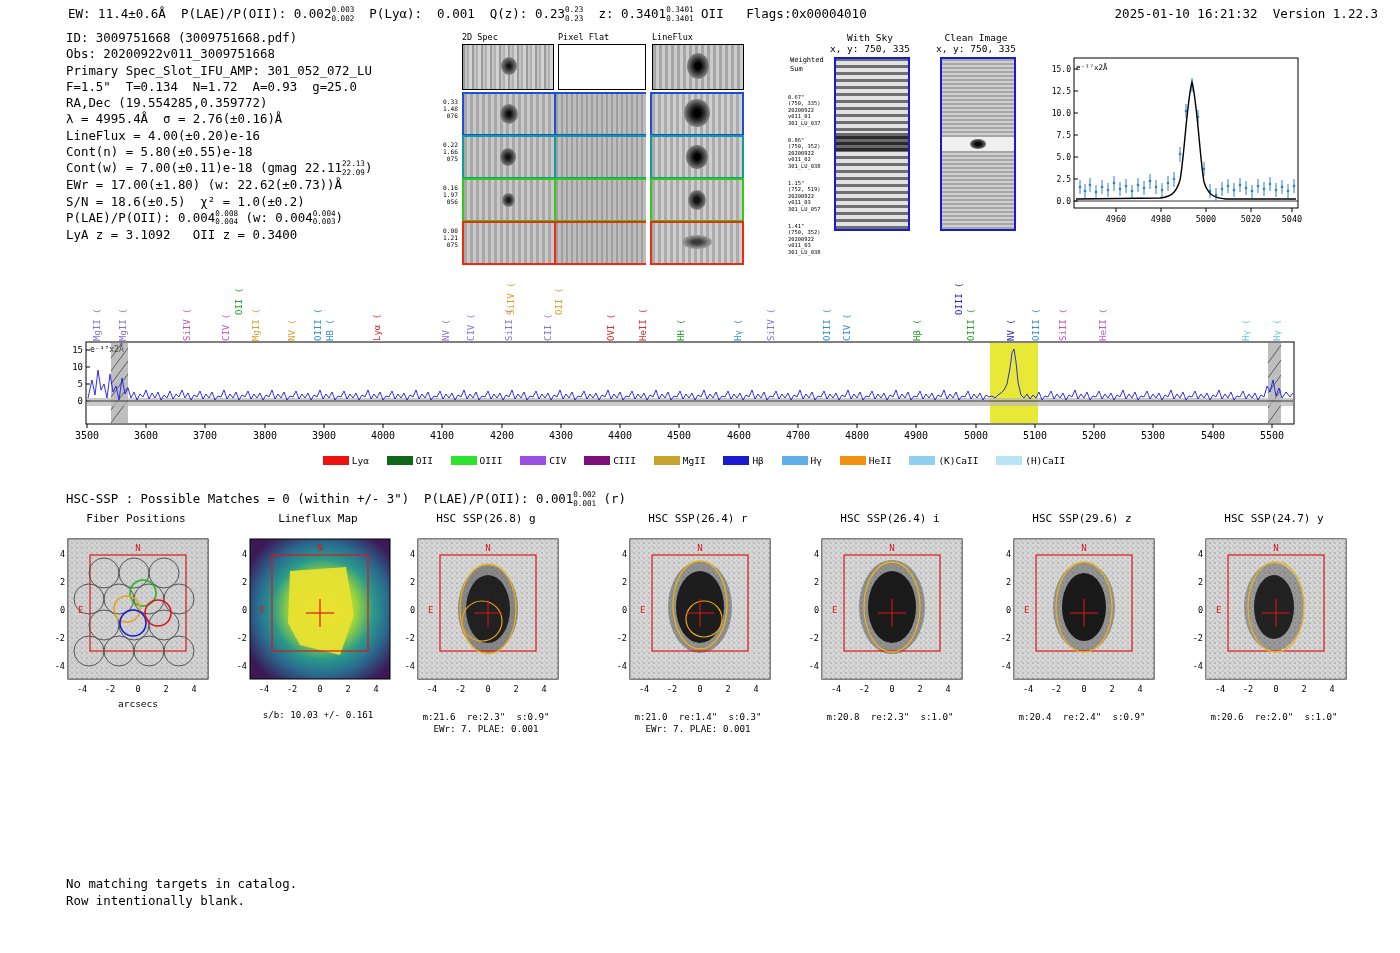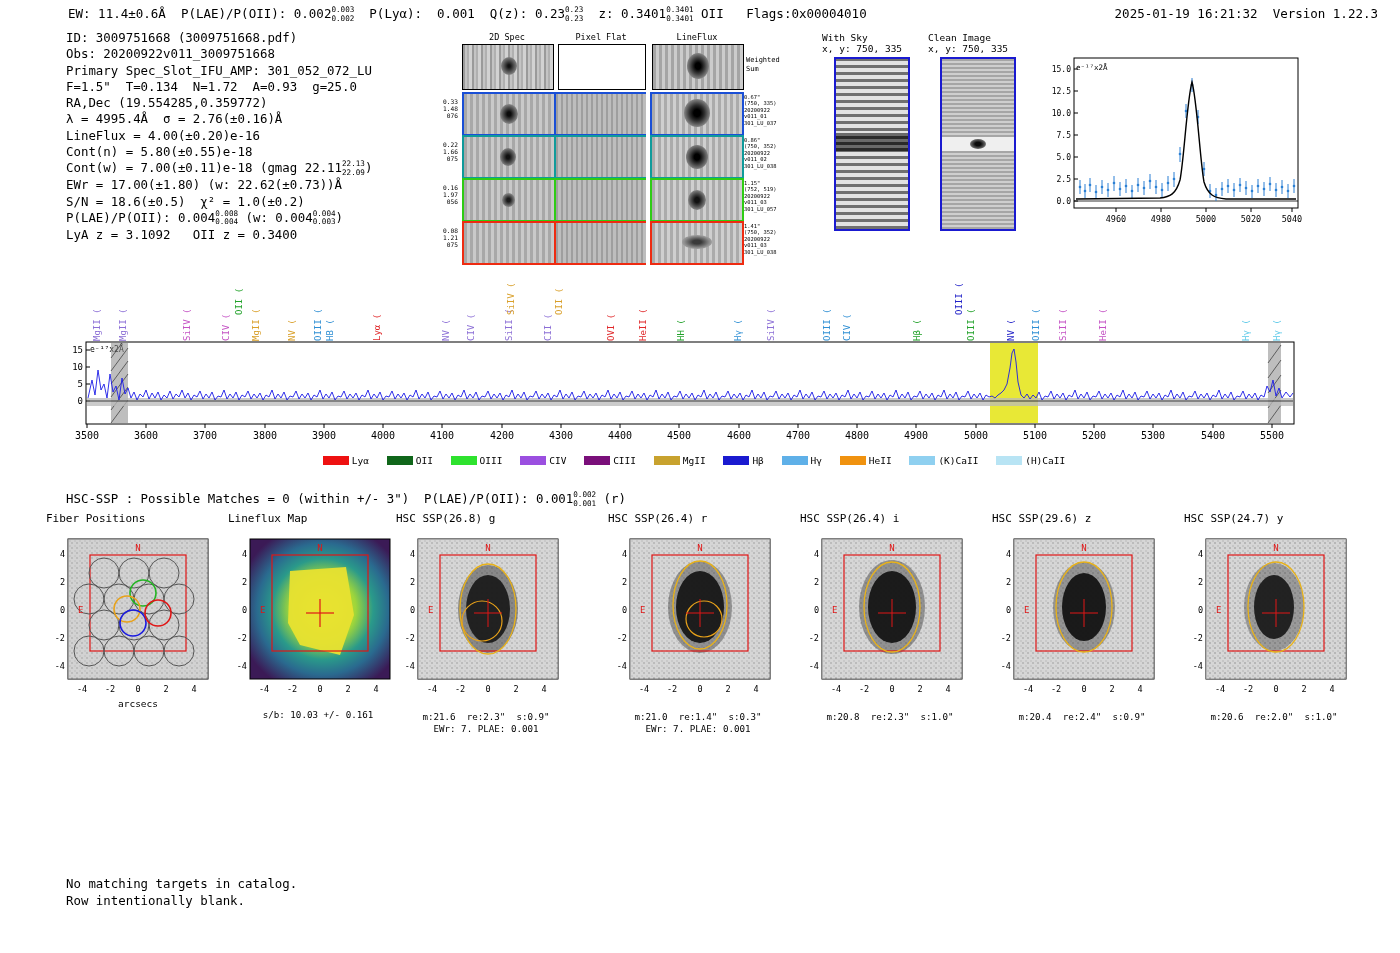--- a/index.html
+++ b/index.html
@@ -11,49 +11,49 @@
   #top-header{top:6px;left:68px;font-size:12.5px;white-space:pre;}
   #top-right{top:6px;right:22px;font-size:12.5px;white-space:pre;}
 
   
   #info-block{top:30px;left:66px;font-size:12.4px;line-height:16.3px;white-space:pre;}
   .supsub{display:inline-block;vertical-align:middle;font-size:7.6px;line-height:8.4px;text-align:left;position:relative;top:0px;}
   .supsub span{display:block;}
 
   
   #cutouts{top:32px;left:462px;width:320px;}
-  .cut-head{font-size:8.5px;text-align:center;position:absolute;top:0;}
+  .cut-head{font-size:8.5px;position:absolute;top:0;}
   .panelrow{position:absolute;}
   .cellbox{position:absolute;overflow:hidden;}
   .lbl-left{position:absolute;font-size:6.2px;line-height:7.2px;white-space:pre;text-align:right;}
-  .lbl-right{position:absolute;font-size:5.4px;line-height:6.4px;white-space:pre;}
+  .lbl-right{position:absolute;font-size:5.4px;line-height:6.4px;white-space:pre;margin-left:44px;}
 
   
-  .imgcap{font-size:9.5px;white-space:pre;line-height:11px;}
+  .imgcap{font-size:9.5px;text-align:center;white-space:pre;line-height:11px;}
   .linelabel{position:absolute;transform-origin:left bottom;transform:rotate(-90deg);font-size:9px;white-space:nowrap;}
 
   
   #legend{top:455px;left:0;width:1400px;text-align:center;font-size:9.5px;}
   #legend span.sw{display:inline-block;width:26px;height:9px;vertical-align:-1px;margin-right:3px;}
   #legend span.le{margin-right:12px;display:inline-block;}
 
   
   #hsc-title{top:484px;left:66px;font-size:12.4px;white-space:pre;margin-top:7px;}
-  .thumb-title{font-size:11px;text-align:left;white-space:pre;}
+  .thumb-title{font-size:11px;text-align:center;white-space:pre;}
   .thumb-sub{font-size:9.2px;text-align:center;white-space:pre;line-height:11.5px;}
 
   
   #bottom-note{top:875px;left:66px;font-size:12.4px;line-height:17px;white-space:pre;}
 </style>
 </head>
 <body>
 
 <div class="abs mono" id="top-header"><span>EW: 11.4±0.6Å</span>  <span>P(LAE)/P(OII): 0.002</span><span class="supsub"><span>0.003</span><span>0.002</span></span>  <span>P(Lyα):  0.001</span>  <span>Q(z): 0.23</span><span class="supsub"><span>0.23</span><span>0.23</span></span>  <span>z: 0.3401</span><span class="supsub"><span>0.3401</span><span>0.3401</span></span> <span>OII</span>   <span>Flags:0x00004010</span></div>
 
-<div class="abs mono" id="top-right"><span>2025-01-19 16:21:32</span>  <span>Version 1.22.3</span></div>
+<div class="abs mono" id="top-right"><span>2025-01-10 16:21:32</span>  <span>Version 1.22.3</span></div>
 
 <div class="abs mono" id="info-block"><span>ID: 3009751668 (3009751668.pdf)</span>
 <span>Obs: 20200922v011_3009751668</span>
 <span>Primary Spec_Slot_IFU_AMP: 301_052_072_LU</span>
 <span>F=1.5"  T=0.134  N=1.72  A=0.93  g=25.0</span>
 <span>RA,Dec (19.554285,0.359772)</span>
 <span>λ = 4995.4Å  σ = 2.76(±0.16)Å</span>
 <span>LineFlux = 4.00(±0.20)e-16</span>
 <span>Cont(n) = 5.80(±0.55)e-18</span>
 <span>Cont(w) = 7.00(±0.11)e-18 (gmag 22.11</span><span class="supsub"><span>22.13</span><span>22.09</span></span><span>)</span>

